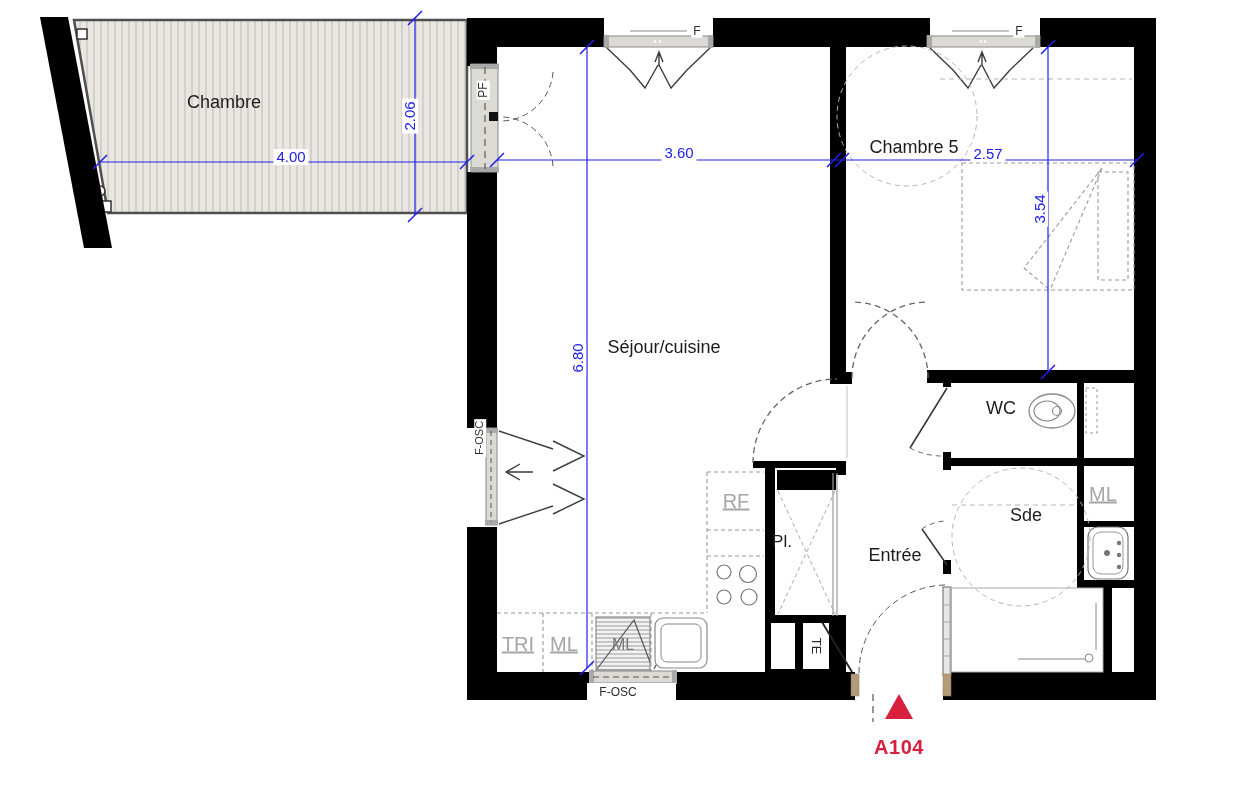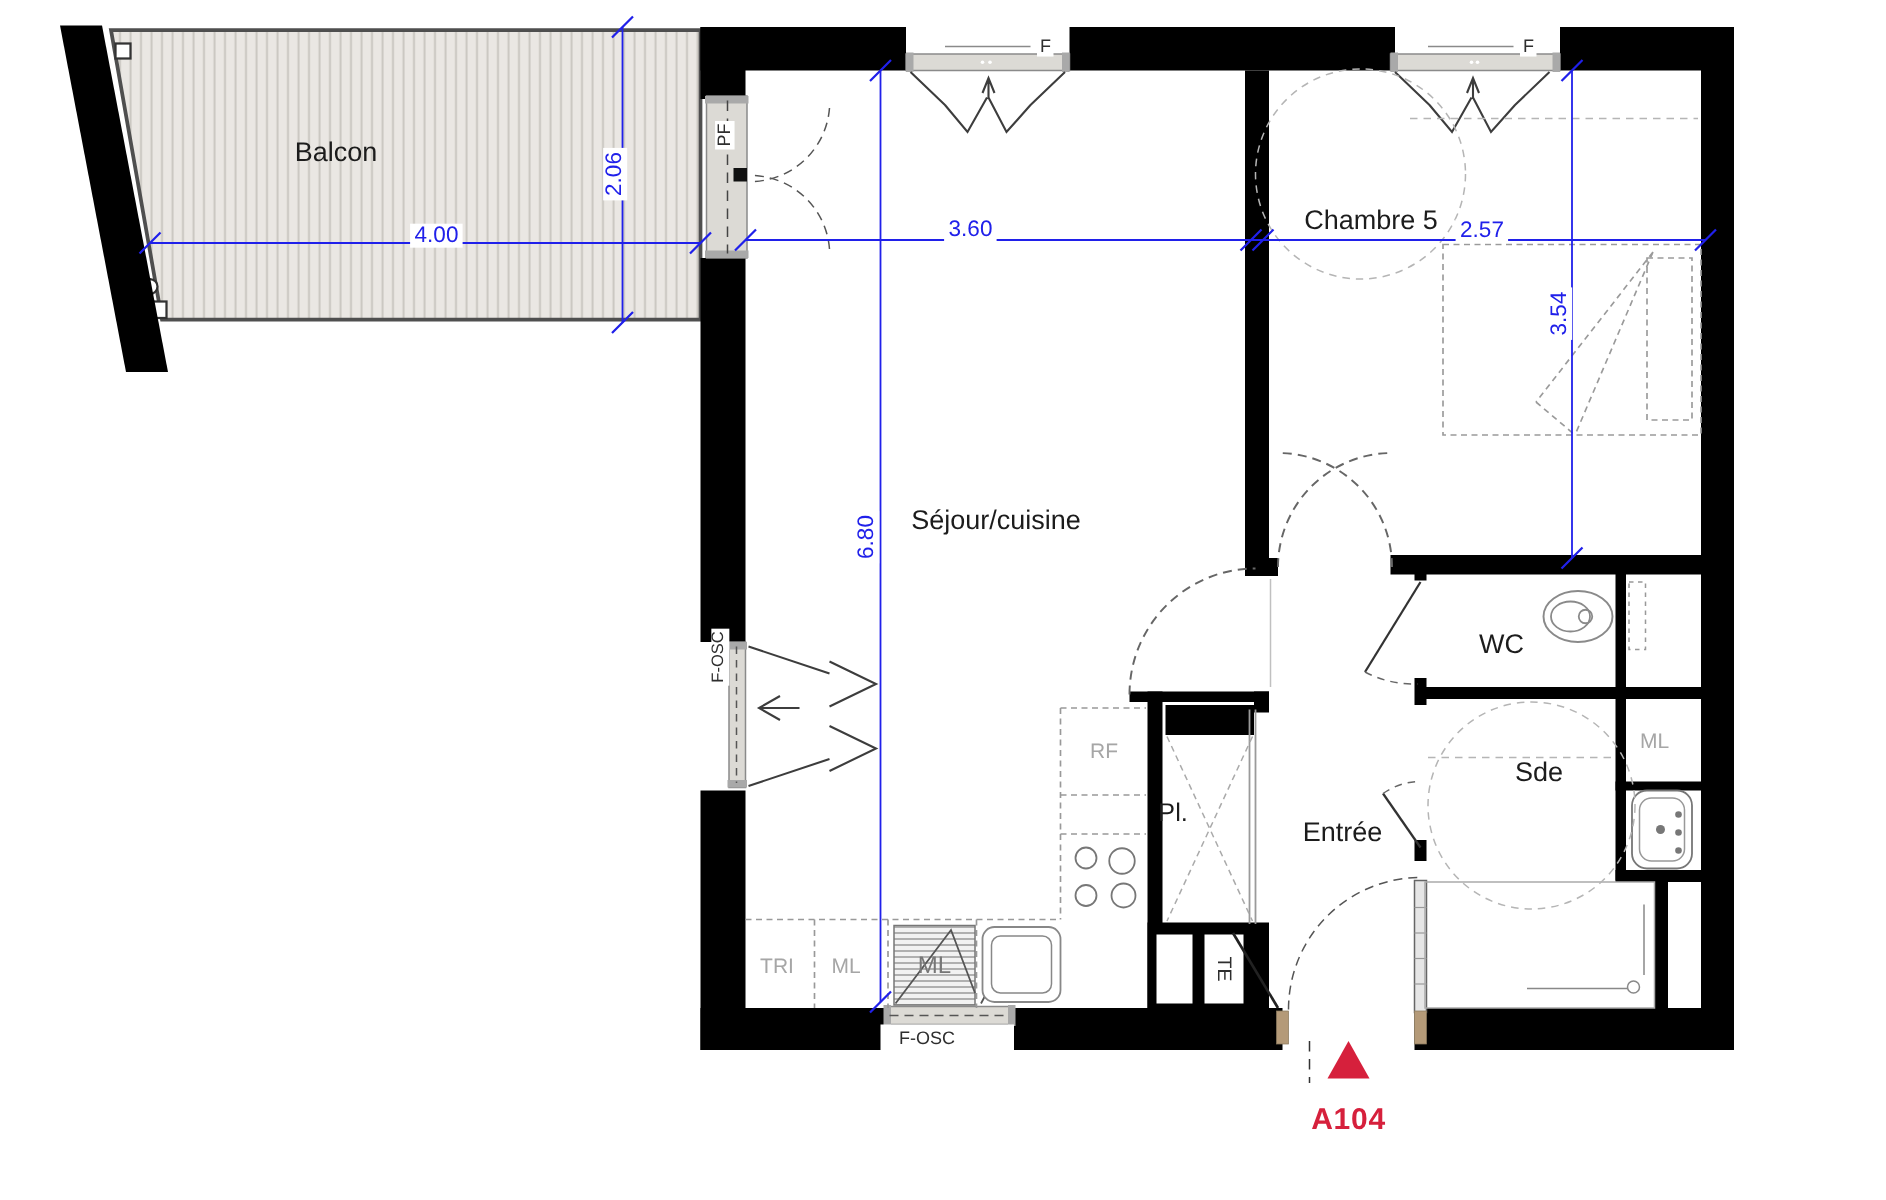--- a/index.html
+++ b/index.html
@@ -3,21 +3,21 @@
 <meta charset="utf-8">
 <style>
   html,body { margin:0; padding:0; background:#ffffff; }
   .plan {
     position:relative; width:1257px; height:800px; background:#fff; overflow:hidden;
     font-family:"Liberation Sans","DejaVu Sans",sans-serif;
   }
   .plan svg { position:absolute; left:0; top:0; }
   .lbl { position:absolute; transform:translate(-50%,-50%); white-space:nowrap; line-height:1.05; }
   .room { font-size:18px; color:#1c1c1c; }
-  .muted { font-size:14px; color:var(--muted-gray,#a6a6a6); }
+  .muted { font-size:20px; color:var(--muted-gray,#a6a6a6);text-decoration:underline; }
   .muted-dark { font-size:16px; color:#777777; }
   .dim { font-size:15px; color:var(--dimension-blue,#2020ea); background:#fff; padding:0 3px; }
   .dim.rot { transform:translate(-50%,-50%) rotate(-90deg); }
   .tag { font-size:12px; color:#2e2e2e; background:#fff; padding:0 2px; }
   .tag.rot { transform:translate(-50%,-50%) rotate(-90deg); }
   .tag.rot90 { transform:translate(-50%,-50%) rotate(90deg); }
   .tag.small { font-size:11px; }
   .unit { font-size:20px; font-weight:600; color:var(--accent-red,#d6203c); letter-spacing:0.5px;text-align:center; }
   .dimstroke { stroke:var(--dimension-blue,#2020ea); }
   .marker { fill:var(--accent-red,#d6203c); }
@@ -221,30 +221,30 @@
       <path d="M408 25 L422 11 M408 222 L422 208"></path>
       <path d="M490 167 L504 153 M827 167 L841 153 M835 167 L849 153 M1130 167 L1144 153"></path>
       <path d="M580 54 L594 40 M580 675 L594 661"></path>
       <path d="M1041 54 L1055 40 M1041 379 L1055 365"></path>
     </g>
   </g>
 
   <polygon points="885,719 913,719 899,694" class="marker"></polygon>
 </svg>
 
-<div class="lbl room" style="left:224px;top:102px">Balcon</div>
+<div class="lbl room" style="left:224px;top:102px">Chambre</div>
 <div class="lbl room" style="left:664px;top:347px">Séjour/cuisine</div>
 <div class="lbl room" style="left:914px;top:147px">Chambre 5</div>
-<div class="lbl room" style="left:1001px;top:430px">WC</div>
+<div class="lbl room" style="left:1001px;top:408px">WC</div>
 <div class="lbl room" style="left:1026px;top:515px">Sde</div>
 <div class="lbl room" style="left:895px;top:555px">Entrée</div>
 
 <div class="lbl dim" style="left:291px;top:157px">4.00</div>
 <div class="lbl dim rot" style="left:410px;top:116px">2.06</div>
-<div class="lbl dim" style="left:647px;top:153px">3.60</div>
+<div class="lbl dim" style="left:679px;top:153px">3.60</div>
 <div class="lbl dim" style="left:988px;top:154px">2.57</div>
 <div class="lbl dim rot" style="left:578px;top:358px">6.80</div>
 <div class="lbl dim rot" style="left:1040px;top:209px">3.54</div>
 
 <div class="lbl tag" style="left:697px;top:31px">F</div>
 <div class="lbl tag" style="left:1019px;top:31px">F</div>
 <div class="lbl tag rot" style="left:483px;top:90px">PF</div>
 <div class="lbl tag rot small" style="left:480px;top:438px">F-OSC</div>
 <div class="lbl tag" style="left:618px;top:692px">F-OSC</div>
 

